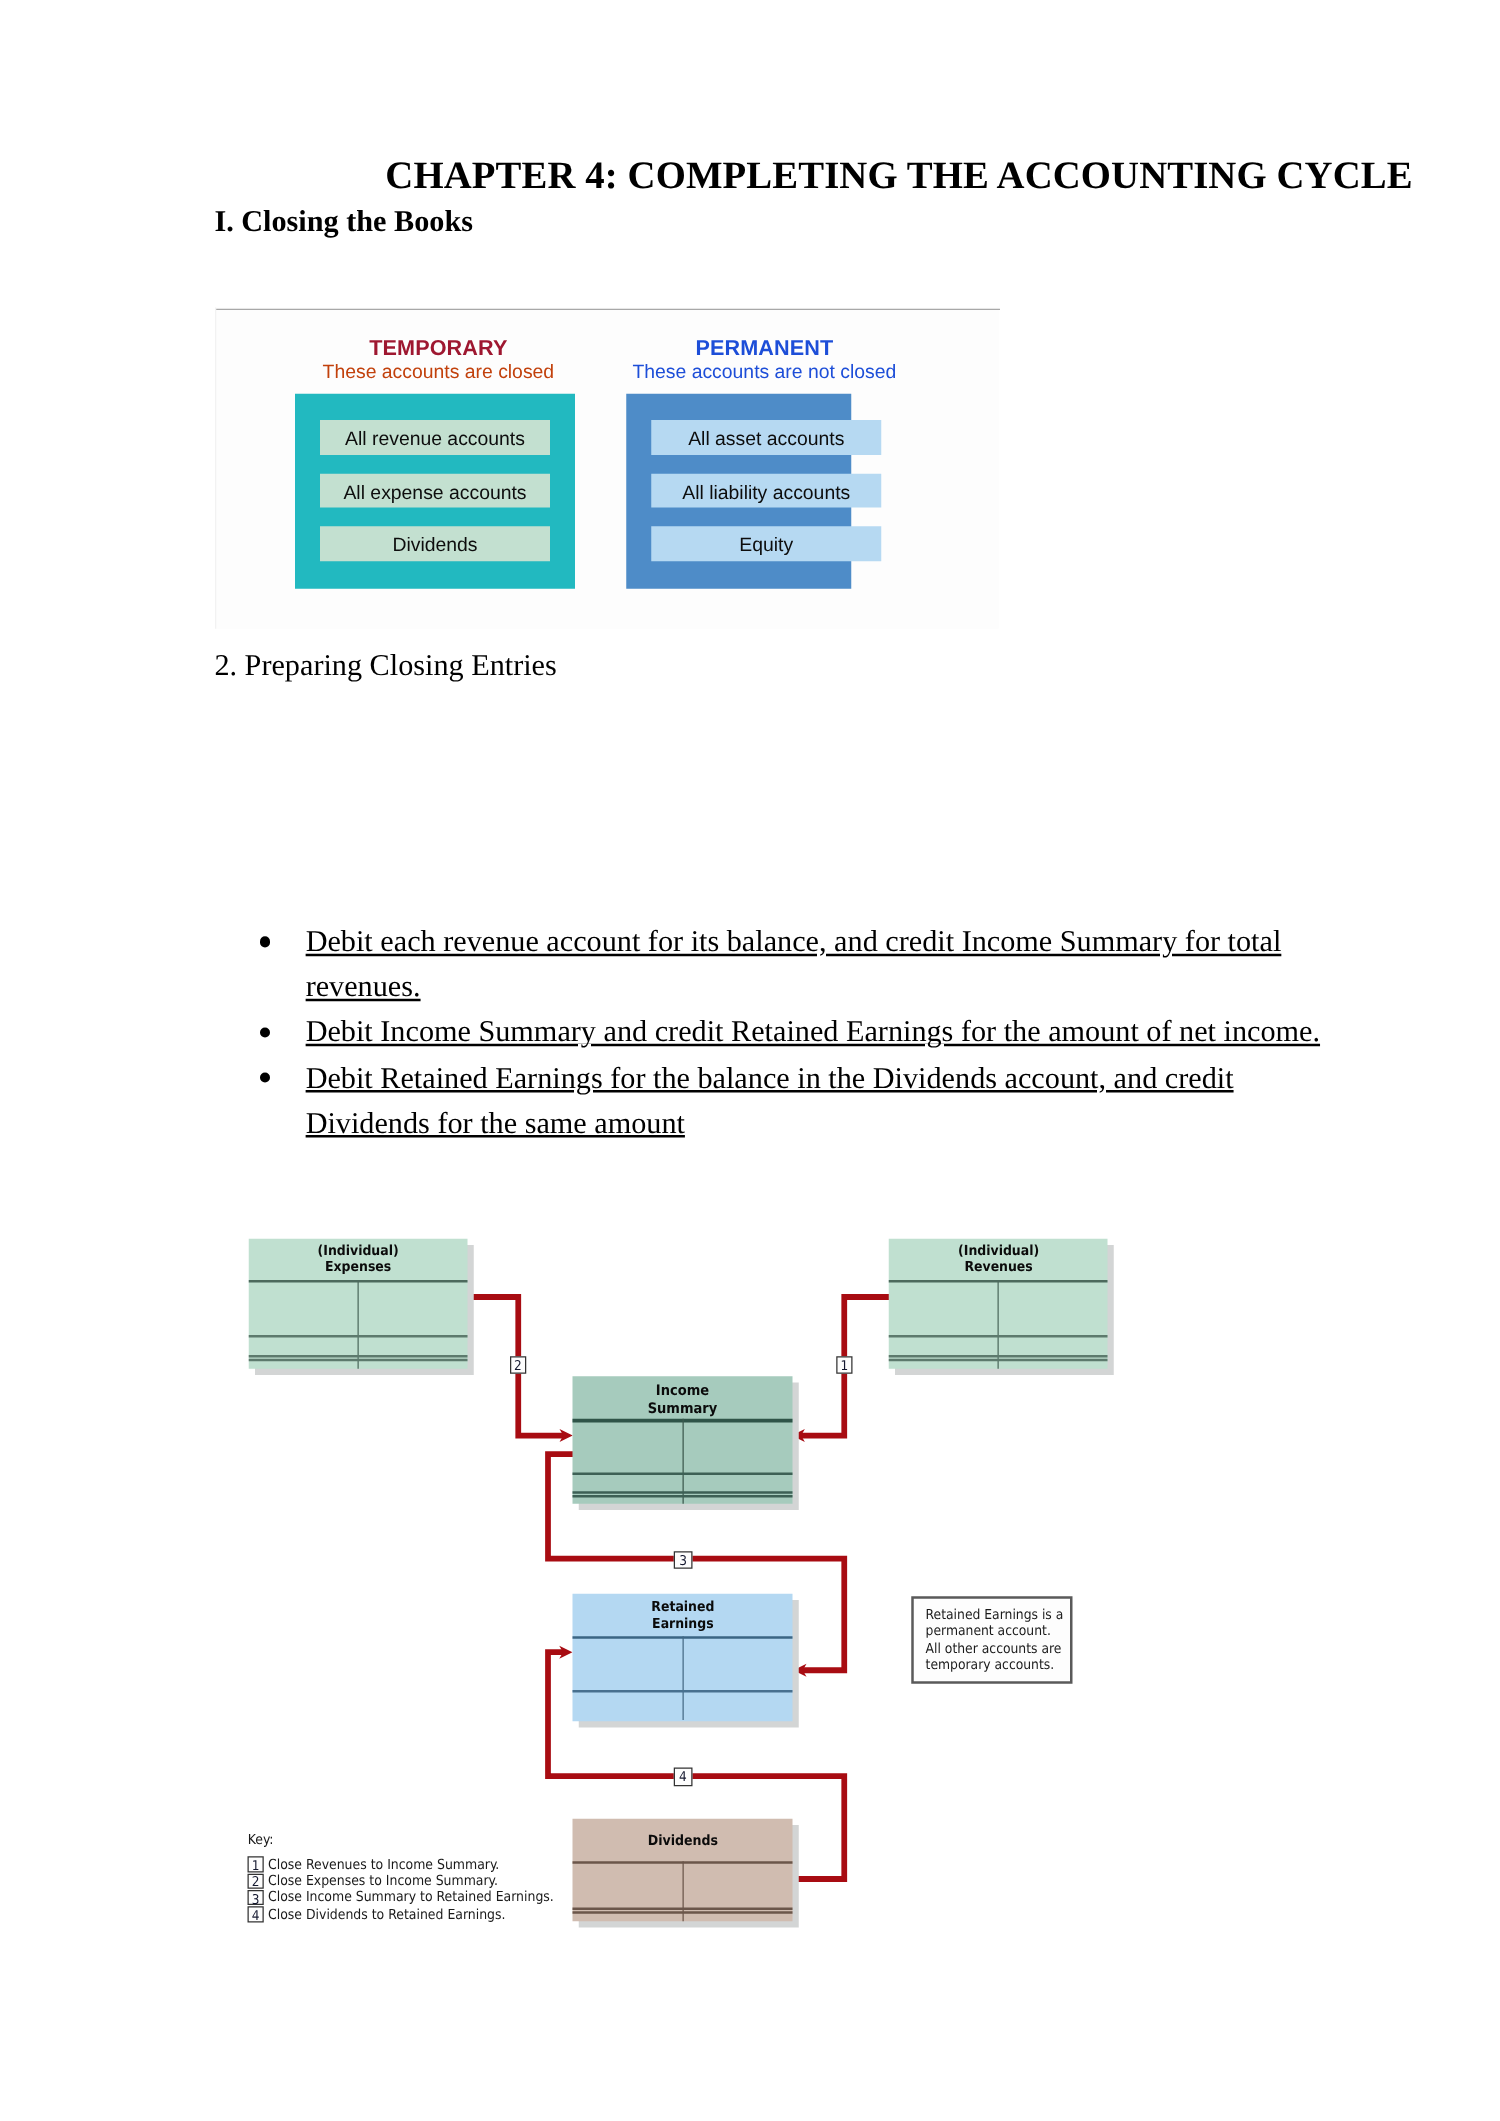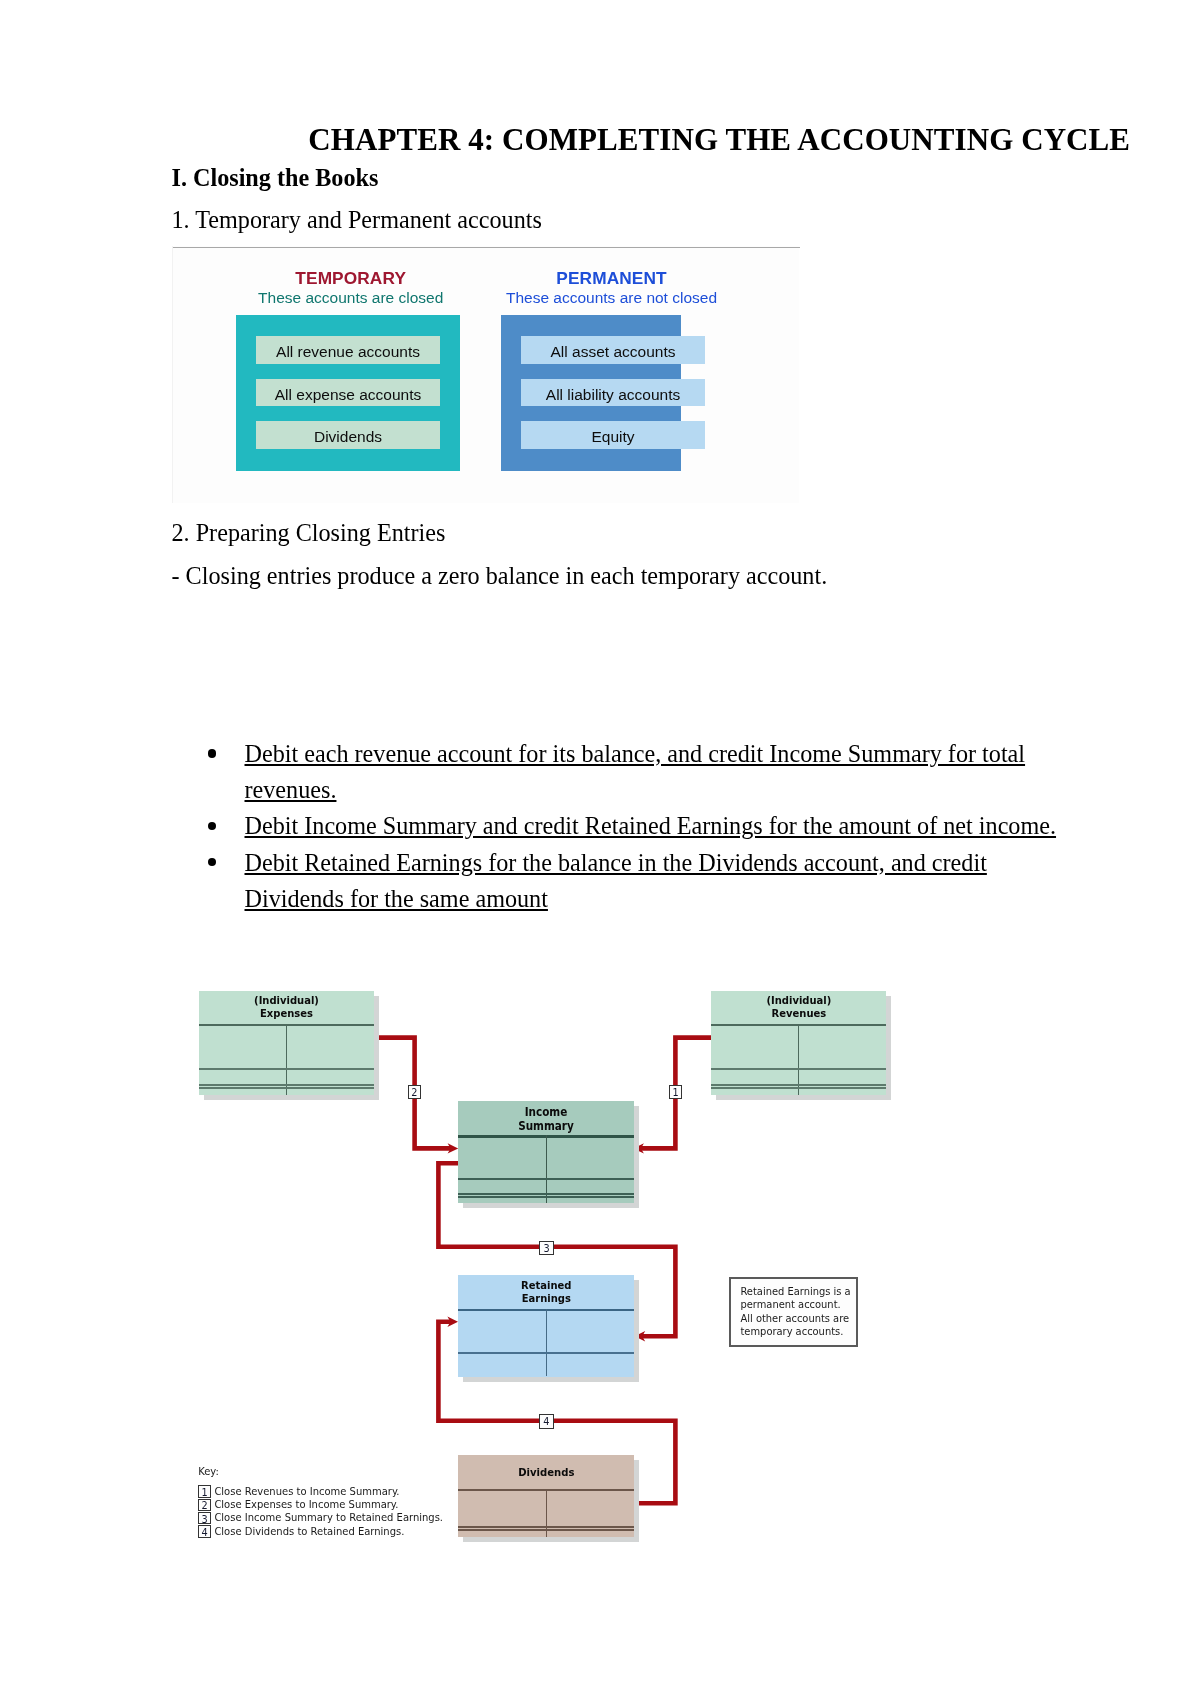--- a/index.html
+++ b/index.html
@@ -45,38 +45,36 @@
   .notebox{position:absolute;border:2px solid #5a5a5a;background:#fdfdfd;white-space:nowrap;box-sizing:border-box;
            font-family:"DejaVu Sans Condensed","DejaVu Sans",sans-serif;font-size:11.0px;line-height:13.4px;color:#1a1a1a;}
 </style>
 </head>
 <body>
 
 <div class="page">
 
   <div class="doc-title">CHAPTER 4: COMPLETING THE ACCOUNTING CYCLE</div>
   <div class="h2" style="top:163.9px">I. Closing the Books</div>
-  <div class="para" style="top:201.7px;white-space:nowrap">1. Temporary and Permanent accounts</div>
 
   <div class="para" style="top:514.9px;white-space:nowrap">2. Preparing Closing Entries</div>
-  <div class="para" style="top:558.2px;white-space:nowrap">- Closing entries produce a zero balance in each temporary account.</div>
 
   <ul class="bullets">
     <li><span class="bullet">•</span><span>Debit each revenue account for its balance, and credit Income Summary for total revenues.</span></li>
     <li><span class="bullet">•</span><span>Debit Income Summary and credit Retained Earnings for the amount of net income.</span></li>
     <li><span class="bullet">•</span><span>Debit Retained Earnings for the balance in the Dividends account, and credit Dividends for the same amount</span></li>
   </ul>
 
   <div class="fig1">
     <div class="rule"></div>
 
     <div class="col">
       <div class="cap" style="left:66.2px;top:22.8px;width:224px;color:#a9263c">
         <span class="big" style="color:#9e1730">TEMPORARY</span>
-        <span class="small" style="color:#0f766e">These accounts are closed</span>
+        <span class="small" style="color:#c2410c">These accounts are closed</span>
       </div>
       <div class="outer" style="left:63.5px;top:69px;width:224px;height:156px;background:#22b9c0">
         <div class="inner" style="left:20px;top:21.4px;width:184px;height:27.6px;background:#c3e0d0">
             <span>All revenue accounts</span>
           </div>
         <div class="inner" style="left:20px;top:63.8px;width:184px;height:27.6px;background:#c3e0d0">
             <span>All expense accounts</span>
           </div>
         <div class="inner" style="left:20px;top:106.3px;width:184px;height:27.6px;background:#c3e0d0">
             <span>Dividends</span>

